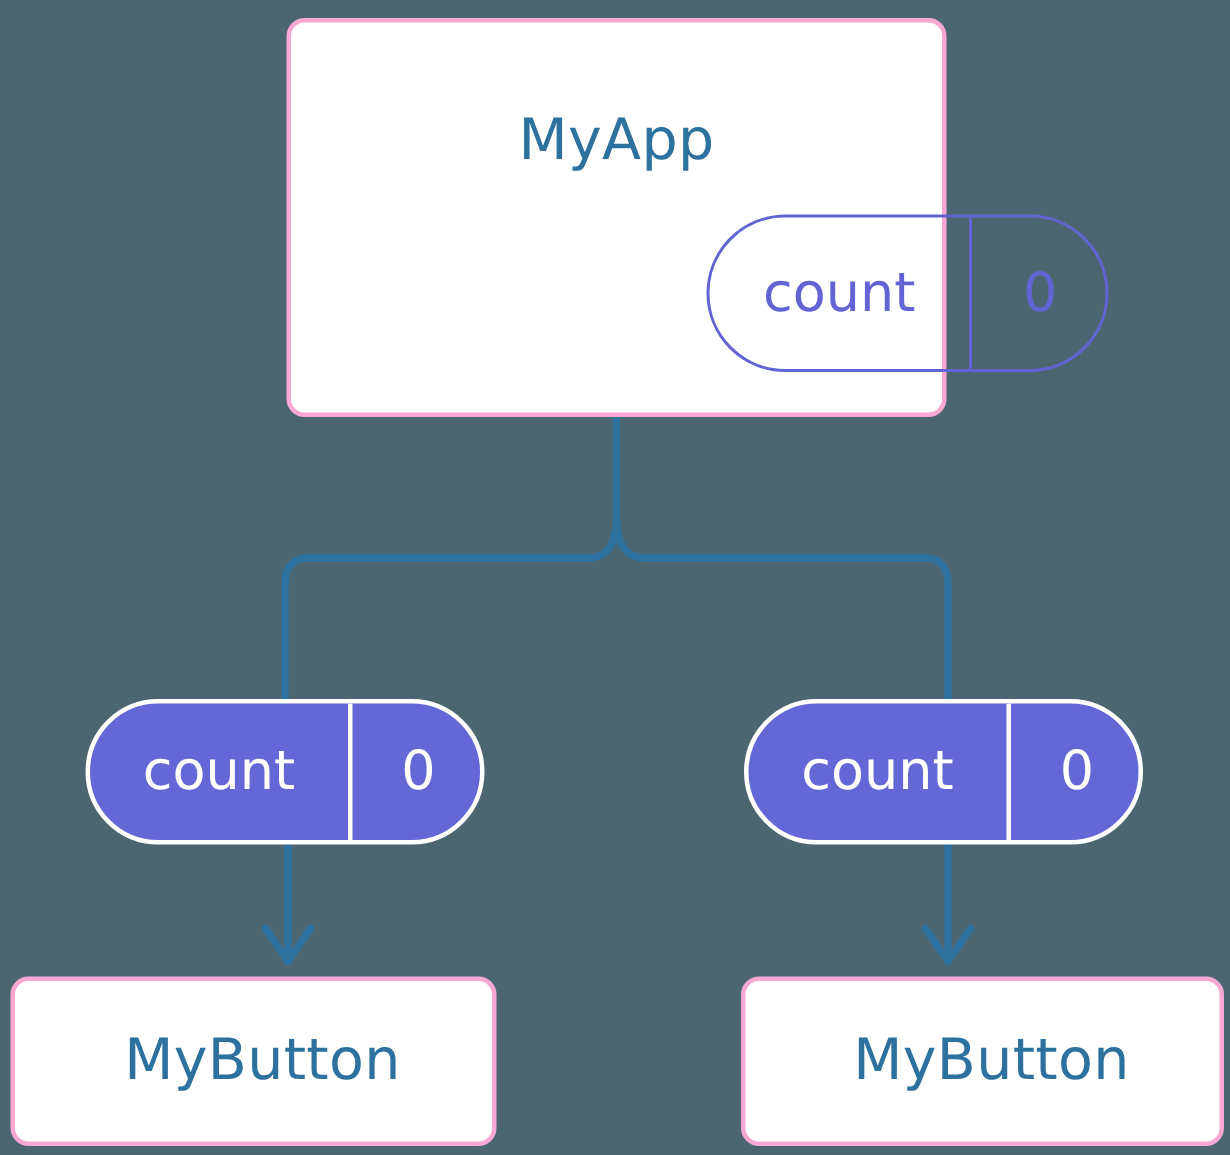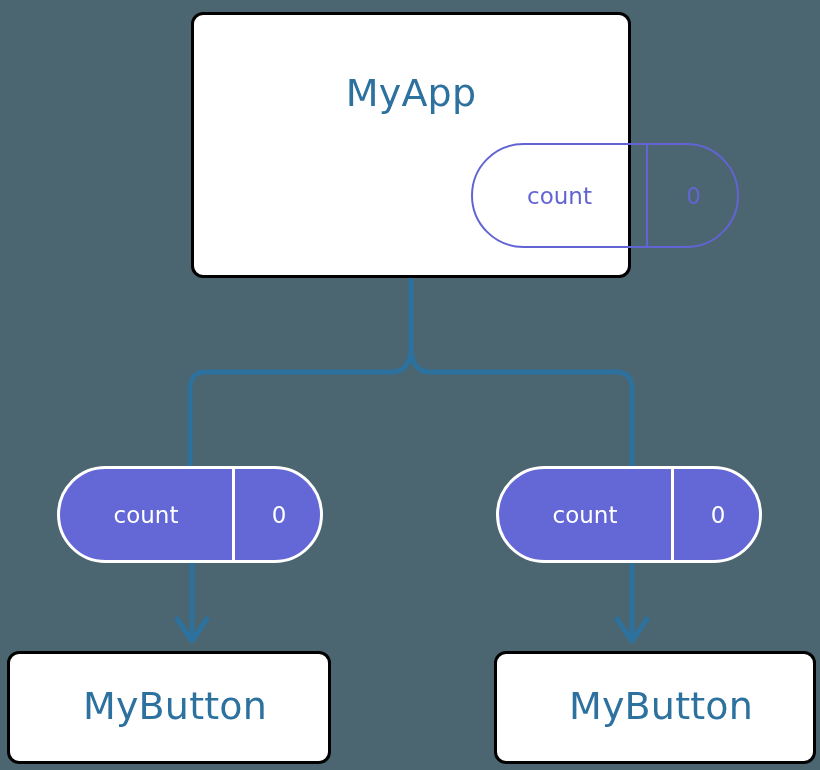--- a/index.html
+++ b/index.html
@@ -24,21 +24,21 @@
     top: 0;
     width: 820px;
     height: 770px;
     pointer-events: none;
   }
 
   
   .comp-box {
     position: absolute;
     background: #ffffff;
-    border: 3px solid #000000;
+    border: 3px solid #f9a8d4;
     border-radius: 12px;
     box-sizing: border-box;
   }
   #app-box {
     left: 191px;
     top: 12px;
     width: 440px;
     height: 266px;
   }
   #btn-box-left {
@@ -73,21 +73,21 @@
     display: flex;
     align-items: stretch;
     box-sizing: border-box;
     border-radius: 999px;
     overflow: hidden;
   }
   .pill .cell {
     display: flex;
     align-items: center;
     justify-content: center;
-    font-size: 23px;
+    font-size: 36px;
     font-weight: 400;
     white-space: nowrap;
   }
   .pill .cell-name { flex: 0 0 auto; }
   .pill .cell-value { flex: 0 0 auto; }
 
   
   .pill-outline {
     border: 2px solid #6264d4;
     background: transparent;

